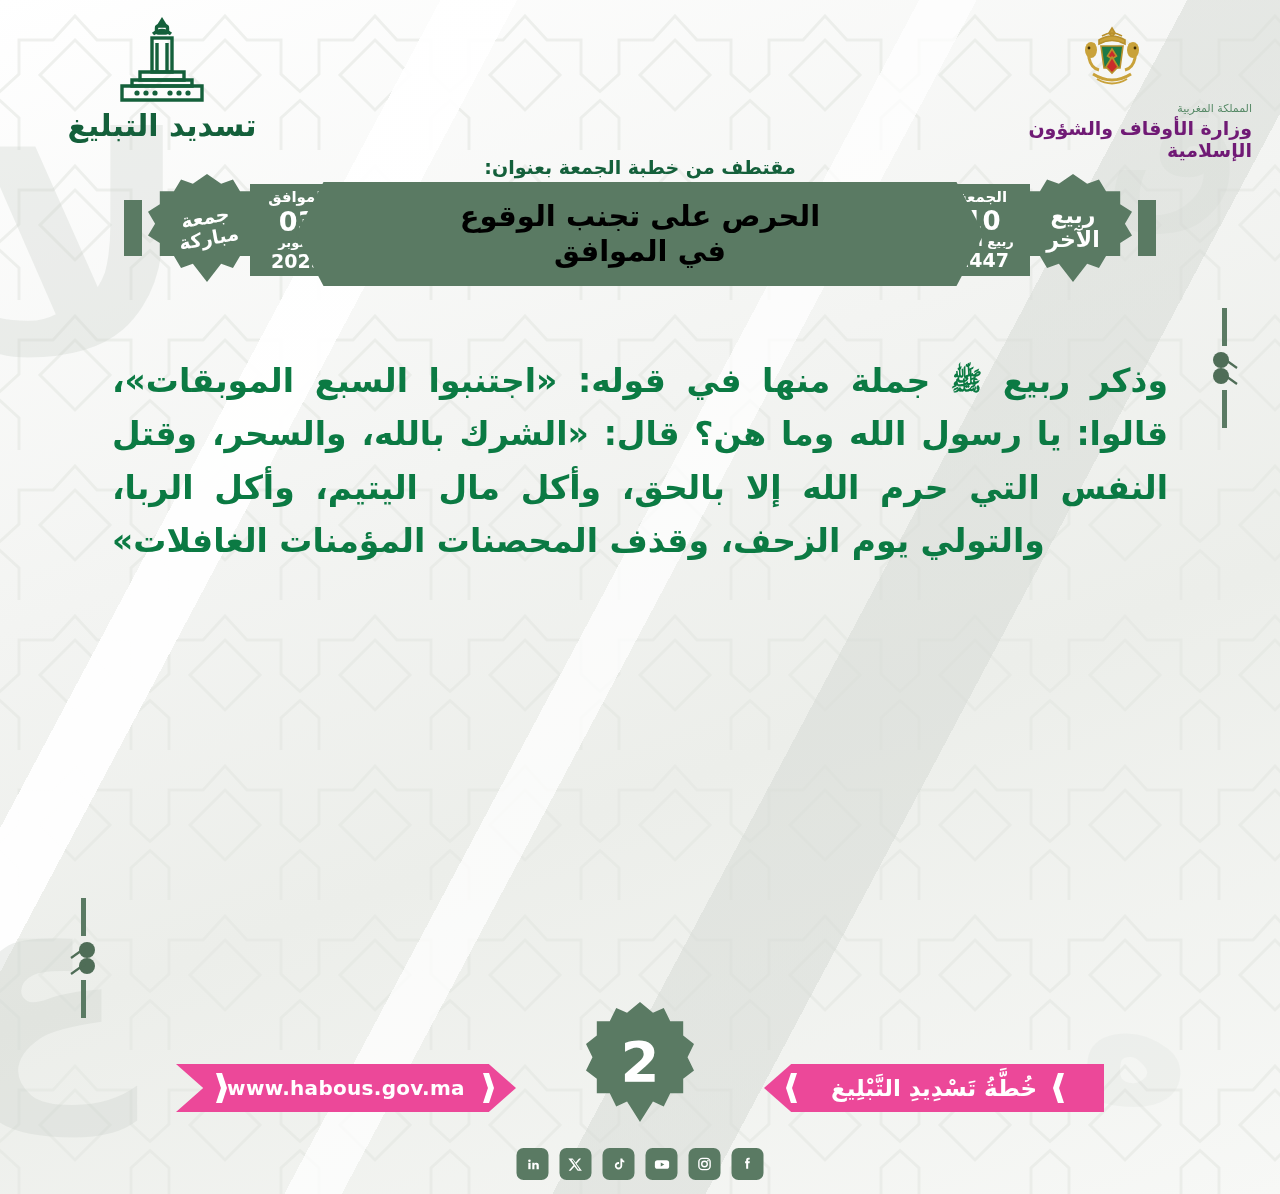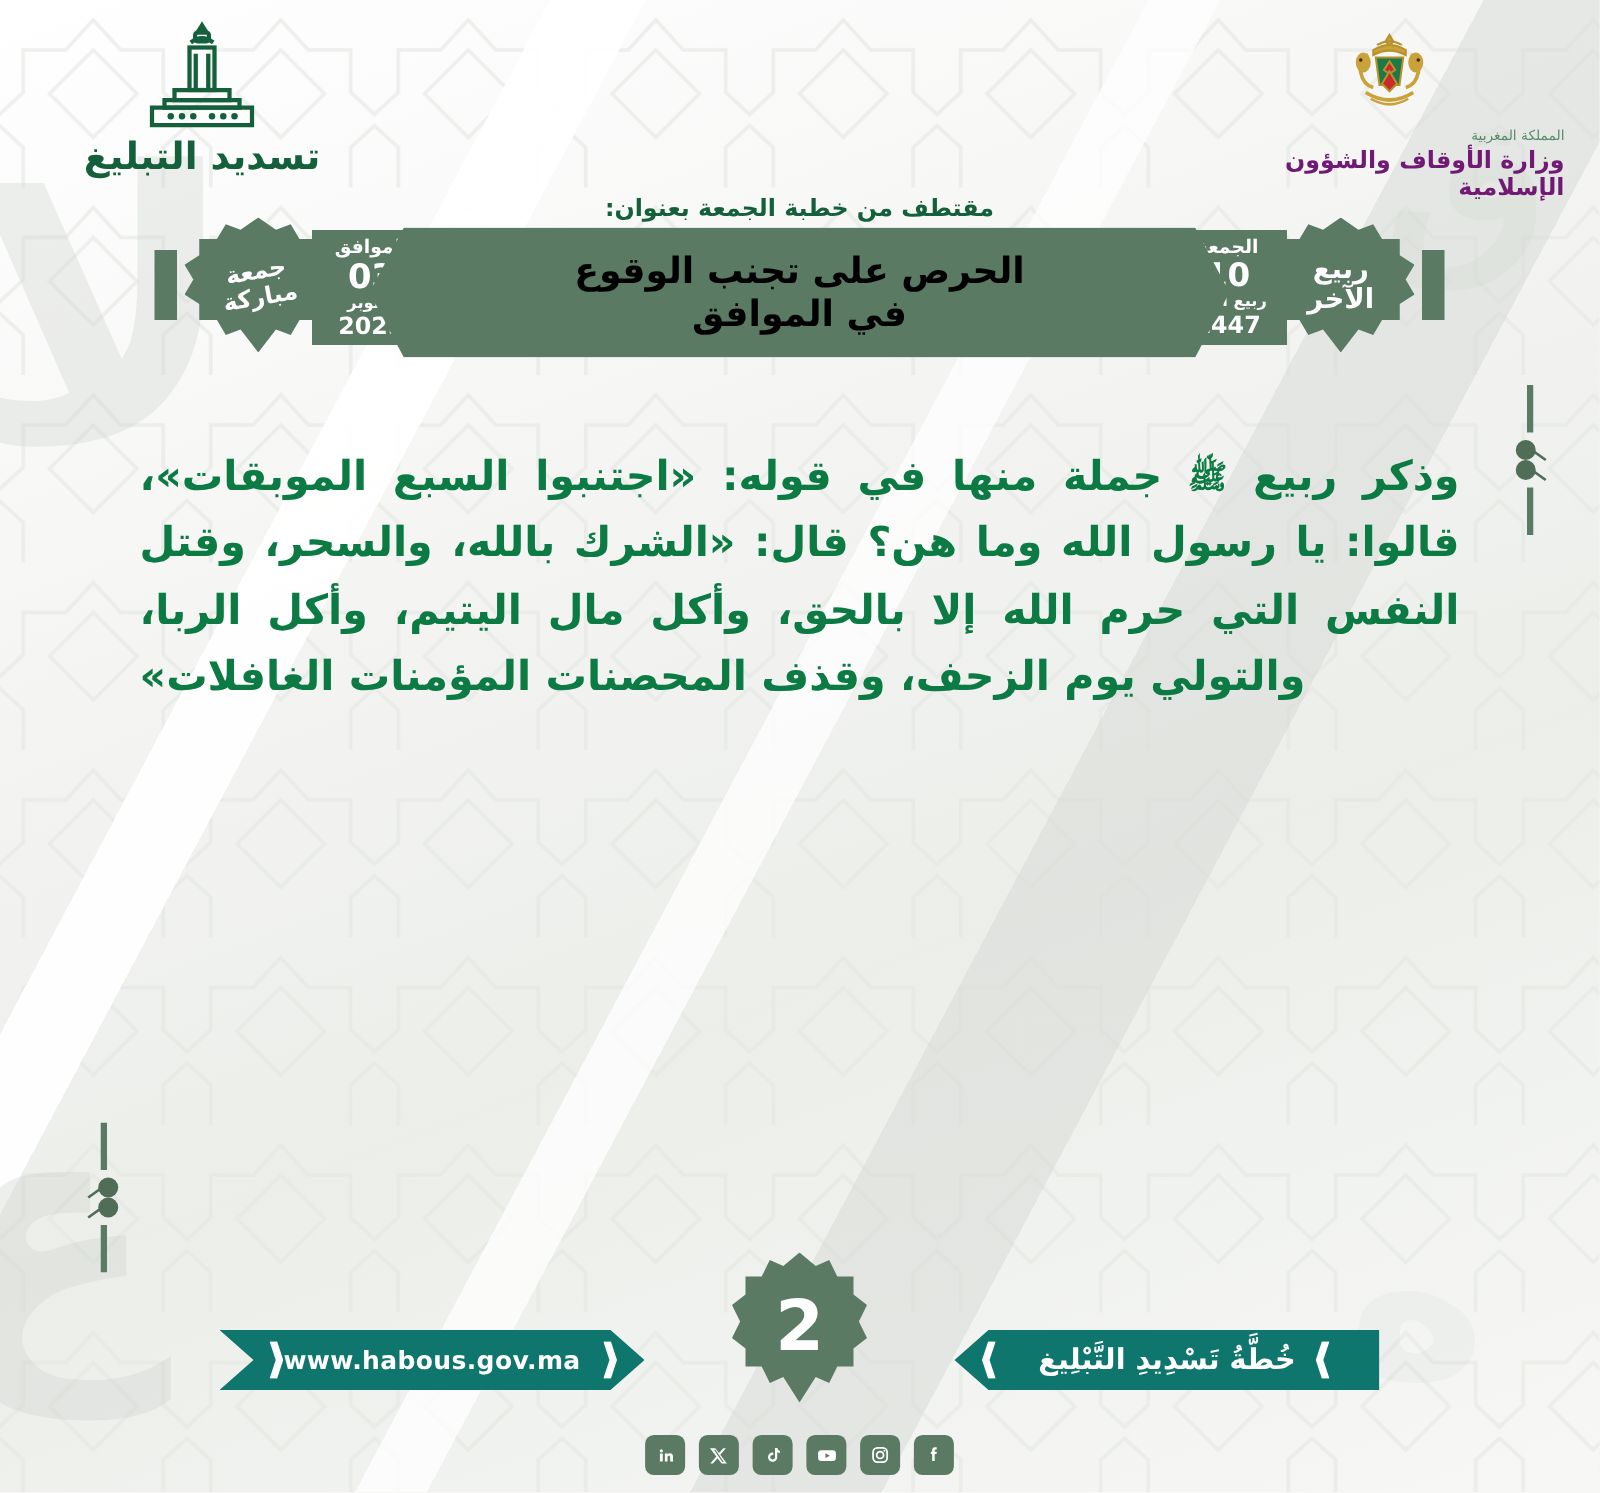--- a/index.html
+++ b/index.html
@@ -273,21 +273,21 @@
       50% 100%, 38% 83%, 28% 87%, 22% 76%, 10% 76%, 10% 64%, 0% 57%,
       6% 46%, 0% 35%, 10% 28%, 10% 16%, 22% 16%, 28% 5%, 38% 9%
     );
   }
   .page-badge span { font-size: 56px; font-weight: 800; line-height: 1; }
 
   .ribbon {
     position: absolute;
     bottom: 82px;
     height: 48px;
-    background: #0f766e;
+    background: #ec4899;
     color: #fff;
     display: flex; align-items: center; justify-content: center;
     padding: 0 44px;
   }
   .ribbon.site {
     left: 176px;
     width: 340px;
     clip-path: polygon(0 0, 92% 0, 100% 50%, 92% 100%, 0 100%, 8% 50%);
   }
   .ribbon.site::before,

